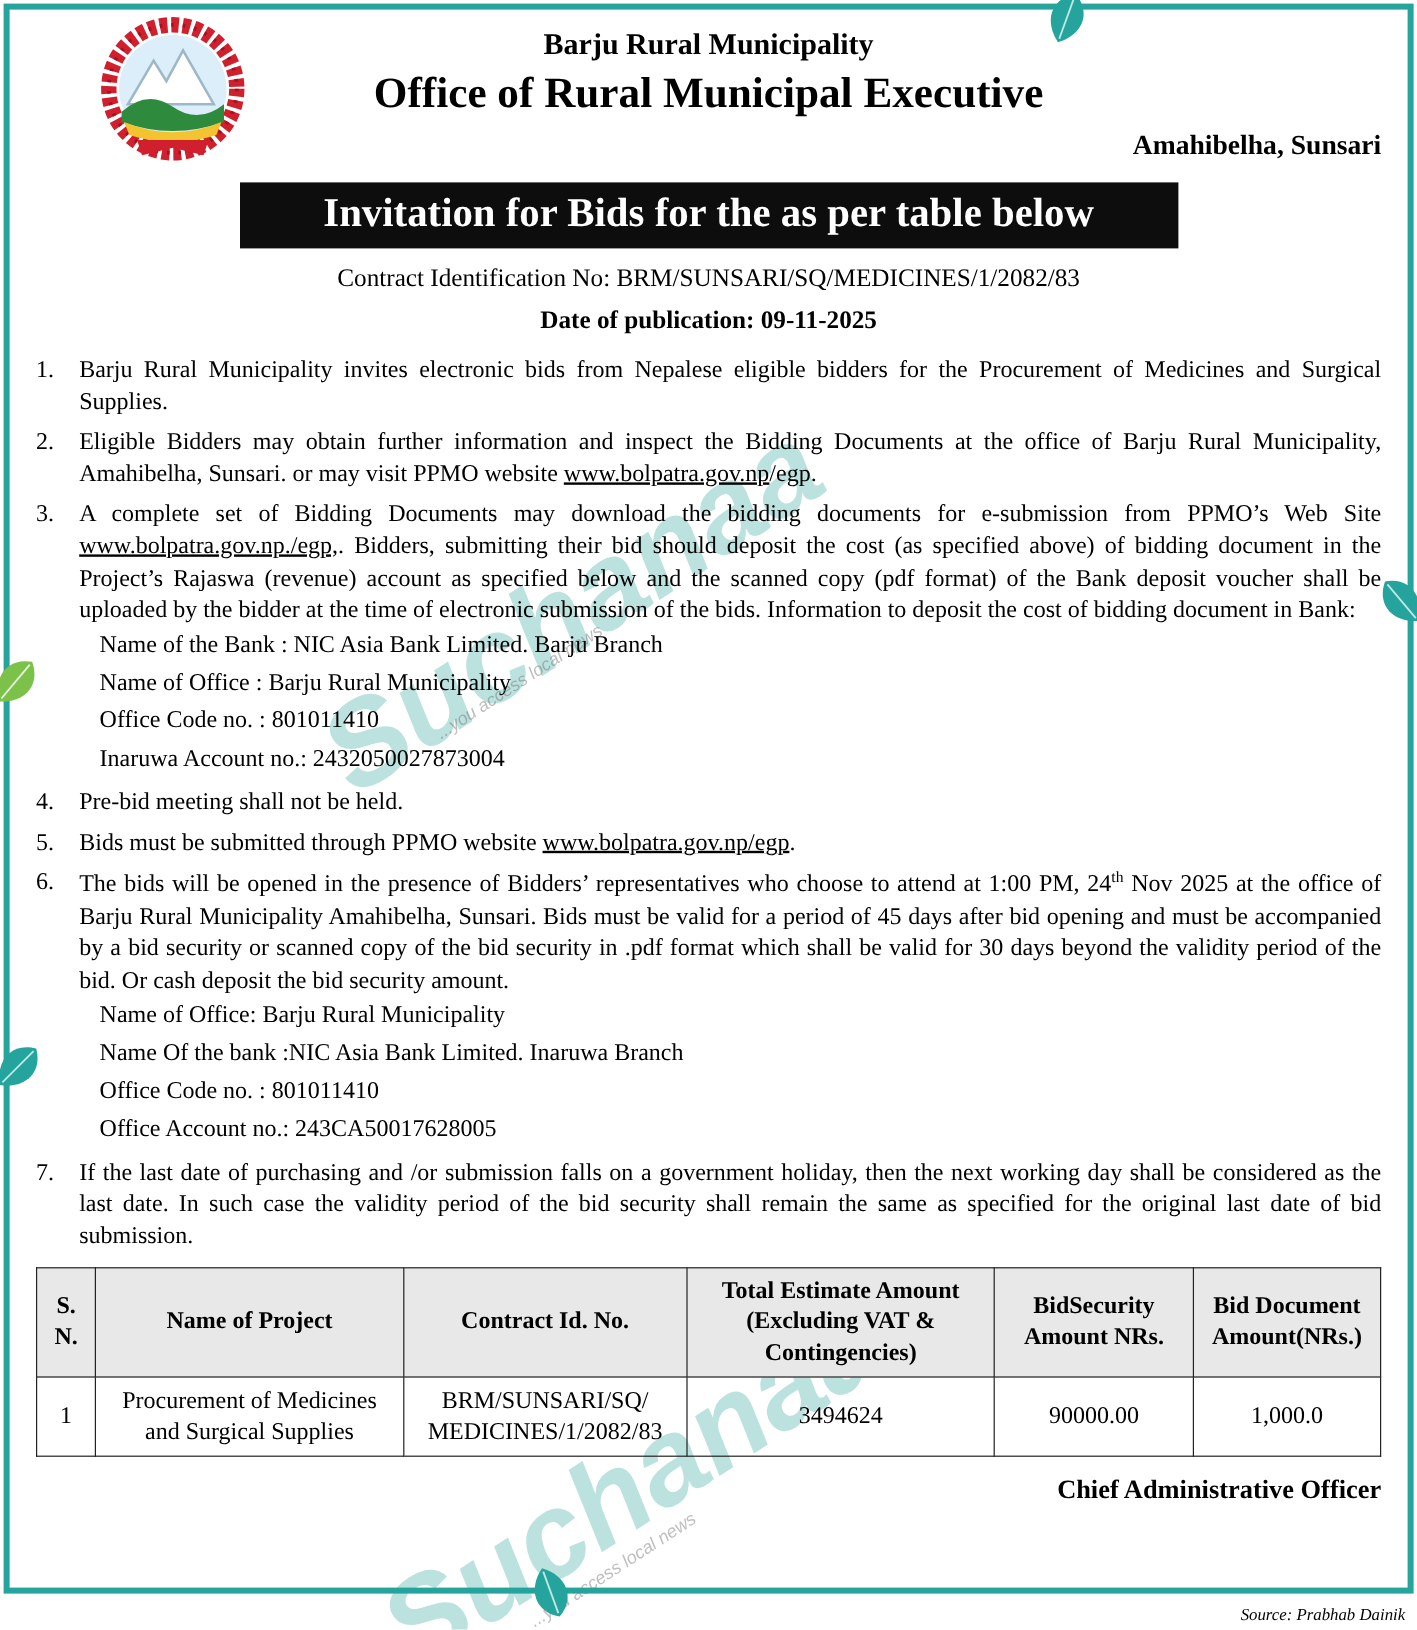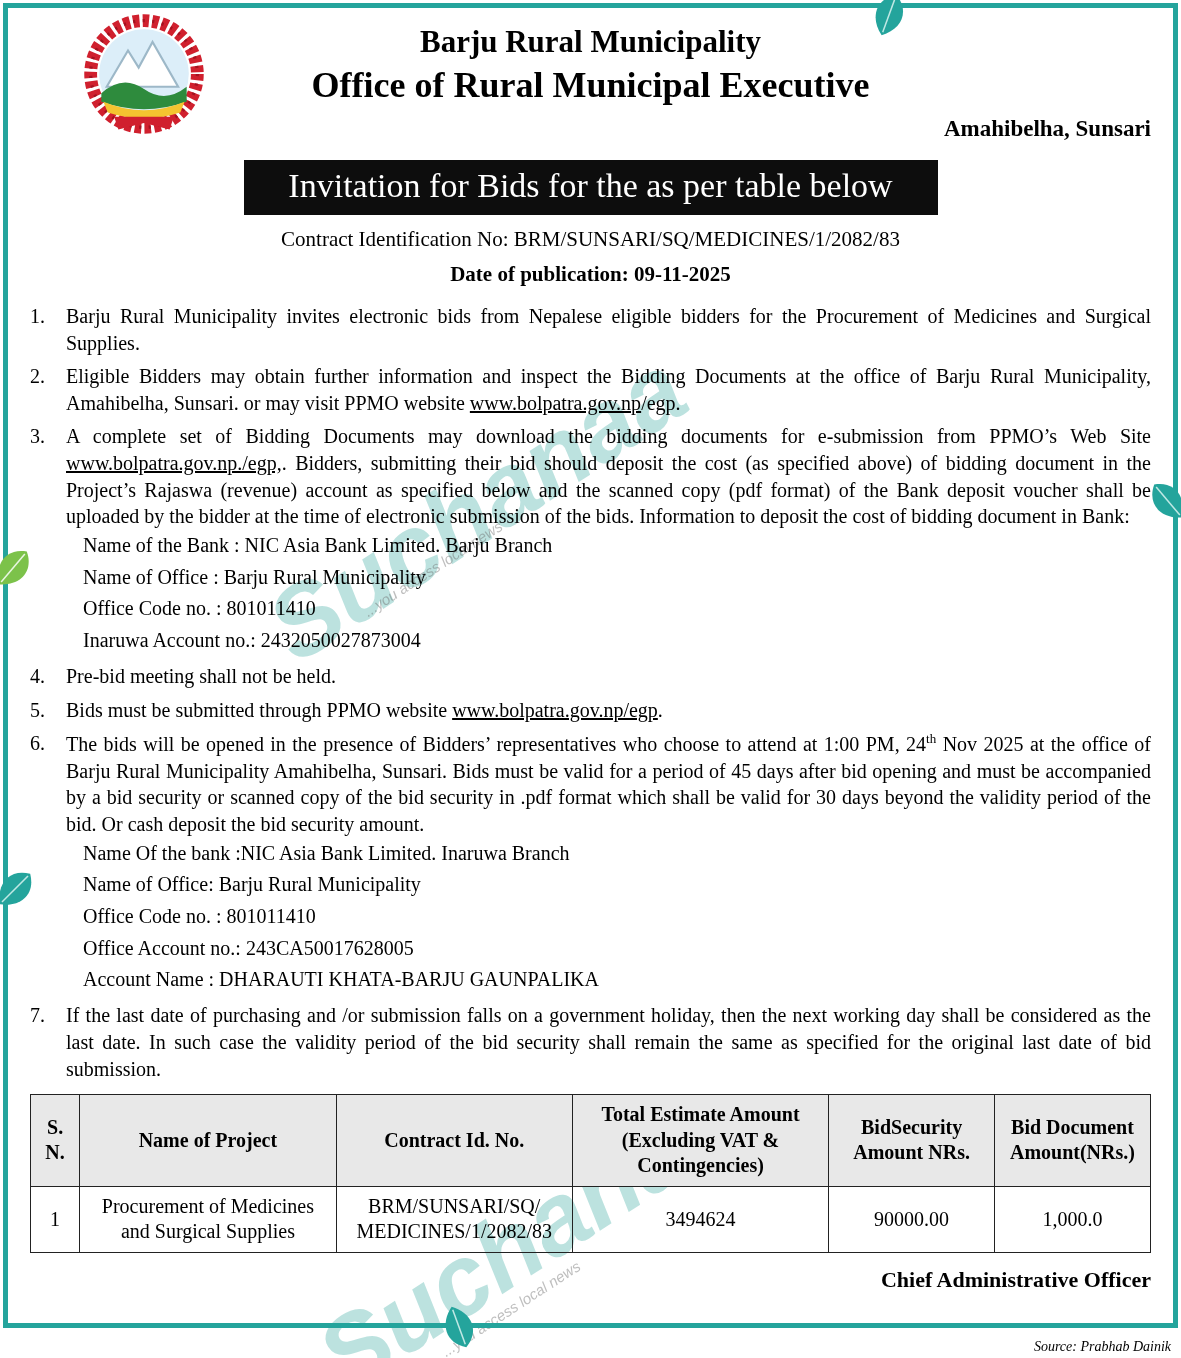--- a/index.html
+++ b/index.html
@@ -9,27 +9,27 @@
     font-family:"Liberation Serif", serif;
   }
   .frame {
     position:absolute; left:3px; top:3px; right:3px; bottom:30px;
     border:5px solid #24a49c; z-index:5; pointer-events:none;
   }
   .content { position:absolute; left:30px; top:14px; width:1121px; z-index:2; }
 
   
   .logo { position:absolute; left:80px; top:10px; width:128px; height:128px; z-index:3; }
-  .org-name   { text-align:center; font-size:31px; font-weight:bold; margin-top:10px; }
+  .org-name   { text-align:center; font-size:25px; font-weight:bold; margin-top:10px; }
   .office-name{ text-align:center; font-size:36px; font-weight:bold; margin-top:4px; }
   .addr  { text-align:right; font-size:23px; font-weight:bold; margin-top:10px; }
   .addr2 { text-align:center; font-size:23px; font-weight:bold; margin-top:12px; }
   .banner {
-    margin:18px auto 12px; width:694px; background:#0d0d0d; color:#fff;
-    text-align:center; font-weight:normal; font-size:34px; padding:7px 0 10px;
+    margin:18px auto 12px; width:782px; background:#0d0d0d; color:#fff;
+    text-align:center; font-weight:bold; font-size:34px; padding:7px 0 10px;
   }
   .contract-line { text-align:center; font-weight:normal; font-size:21px; margin-top:10px; }
   .date-line     { text-align:center; font-weight:bold; font-size:21px; margin-top:10px; }
 
   
   .list { margin-top:16px; font-size:20px; }
   .li { display:flex; margin-bottom:7px; }
   .num { flex:0 0 36px; width:36px; line-height:1.33; }
   .li-body { flex:1; }
   .li-text { text-align:justify; line-height:1.33; }
@@ -161,25 +161,24 @@
       <div class="li">
         <span class="num">5.</span>
         <div class="li-body">
           <div class="li-text"><span>Bids must be submitted through PPMO website </span><a href="#" class="doclink">www.bolpatra.gov.np/egp</a><span>.</span></div>
         </div>
       </div>
       <div class="li">
         <span class="num">6.</span>
         <div class="li-body">
           <div class="li-text"><span>The bids will be opened in the presence of Bidders’ representatives who choose to attend at 1:00 PM, 24</span><sup>th</sup><span> Nov 2025 at the office of Barju Rural Municipality Amahibelha, Sunsari. Bids must be valid for a period of 45 days after bid opening and must be accompanied by a bid security or scanned copy of the bid security in .pdf format which shall be valid for 30 days beyond the validity period of the bid. Or cash deposit the bid security amount.</span></div>
+          <div class="sub-line">Name of Office: Barju Rural Municipality</div>
           <div class="sub-line">Name Of the bank :NIC Asia Bank Limited. Inaruwa Branch</div>
-          <div class="sub-line">Name of Office: Barju Rural Municipality</div>
           <div class="sub-line">Office Code no. : 801011410</div>
           <div class="sub-line">Office Account no.: 243CA50017628005</div>
-          <div class="sub-line">Account Name : DHARAUTI KHATA-BARJU GAUNPALIKA</div>
         </div>
       </div>
       <div class="li">
         <span class="num">7.</span>
         <div class="li-body">
           <div class="li-text"><span>If the last date of purchasing and /or submission falls on a government holiday, then the next working day shall be considered as the last date. In such case the validity period of the bid security shall remain the same as specified for the original last date of bid submission.</span></div>
         </div>
       </div>
     </div>
 

